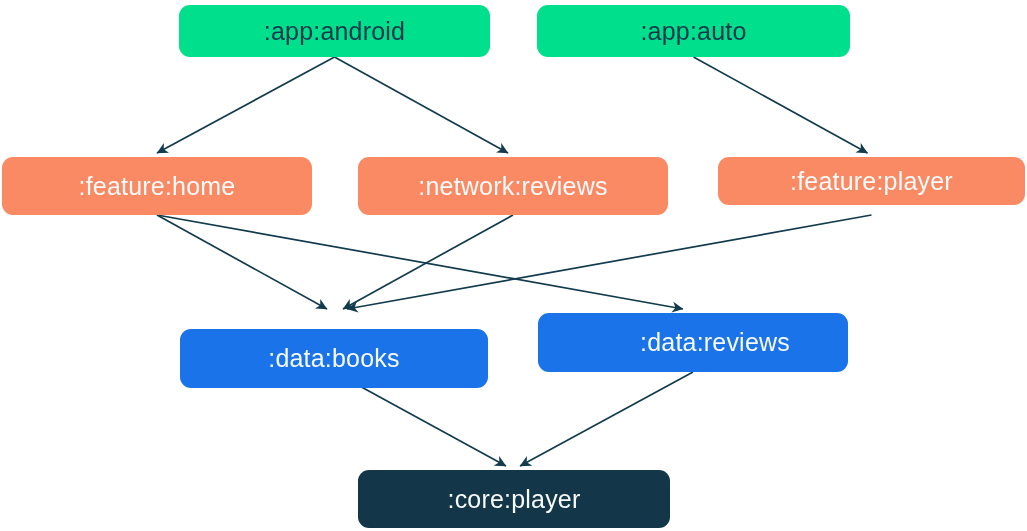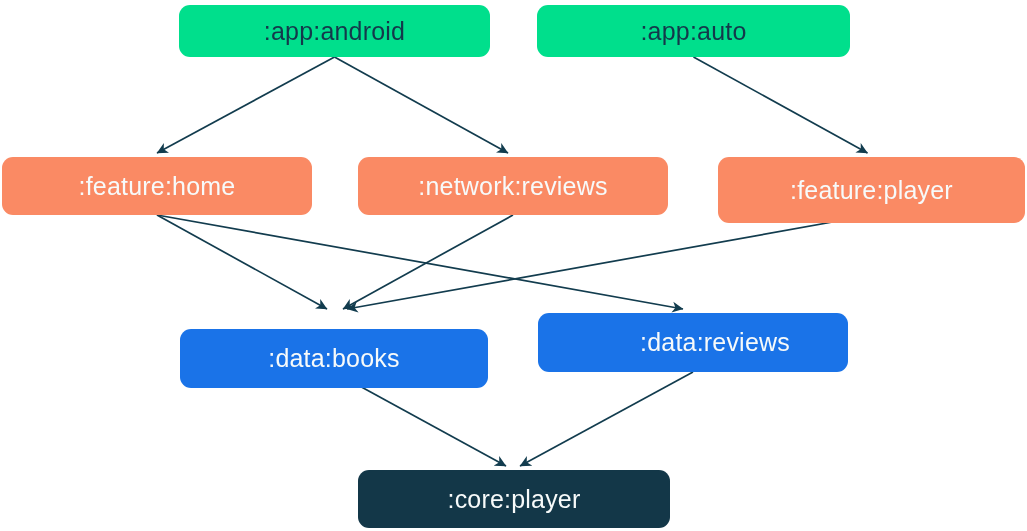--- a/index.html
+++ b/index.html
@@ -55,17 +55,17 @@
         <line x1="871.5" y1="215" x2="347" y2="309" stroke="#123c4e" stroke-width="1.7" marker-end="url(#arrowhead)"></line>
         <line x1="334" y1="372" x2="506" y2="466" stroke="#123c4e" stroke-width="1.7" marker-end="url(#arrowhead)"></line>
         <line x1="693" y1="372" x2="520" y2="466" stroke="#123c4e" stroke-width="1.7" marker-end="url(#arrowhead)"></line>
       </g>
   </svg>
 
 <div class="node" style="left: 179px; top: 5px; width: 311px; height: 52px; background: rgb(0, 223, 140); color: rgb(20, 56, 75); text-align: right;">:app:android</div>
     <div class="node" style="left: 537px; top: 5px; width: 313px; height: 52px; background: rgb(0, 223, 140); color: rgb(20, 56, 75);">:app:auto</div>
     <div class="node" style="left: 2px; top: 157px; width: 310px; height: 58px; background: rgb(250, 138, 100); color: rgb(247, 250, 250);">:feature:home</div>
     <div class="node" style="left: 358px; top: 157px; width: 310px; height: 58px; background: rgb(250, 138, 100); color: rgb(247, 250, 250);">:network:reviews</div>
-    <div class="node" style="left: 718px; top: 157px; width: 307px; height: 66px; background: rgb(250, 138, 100); color: rgb(247, 250, 250);">:feature:player</div>
+    <div class="node" style="left: 718px; top: 157px; width: 307px; height: 48px; background: rgb(250, 138, 100); color: rgb(247, 250, 250);">:feature:player</div>
     <div class="node" style="left: 180px; top: 313px; width: 308px; height: 59px; background: rgb(26, 115, 232); color: rgb(247, 250, 250); margin-top: 16px;">:data:books</div>
     <div class="node" style="left: 538px; top: 313px; width: 310px; height: 59px; background: rgb(26, 115, 232); color: rgb(247, 250, 250); padding-left: 44px;">:data:reviews</div>
     <div class="node" style="left: 358px; top: 470px; width: 312px; height: 58px; background: rgb(19, 55, 72); color: rgb(247, 250, 250);">:core:player</div>
   </div>
 
 </body></html>

